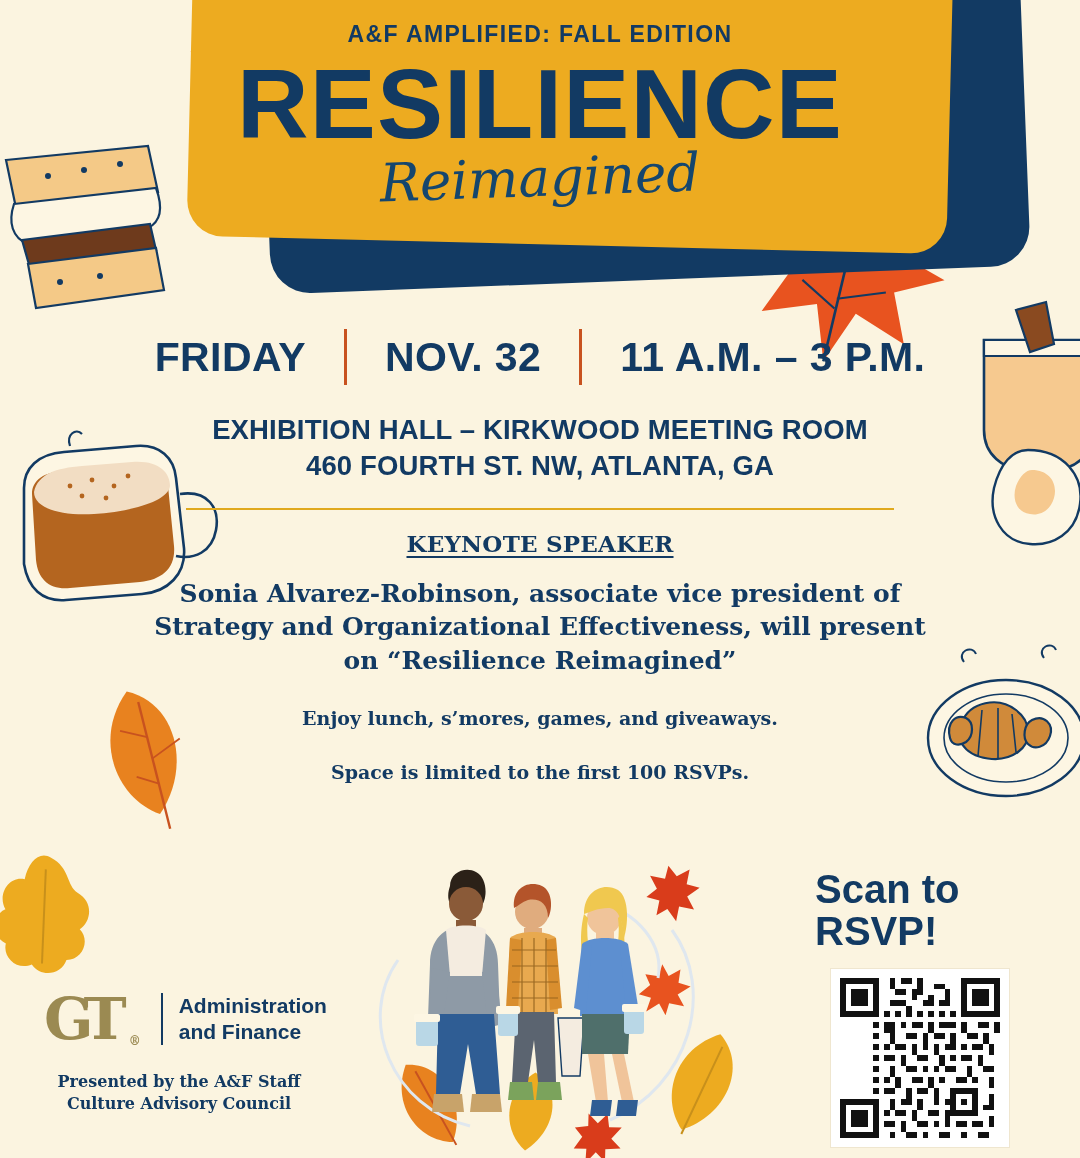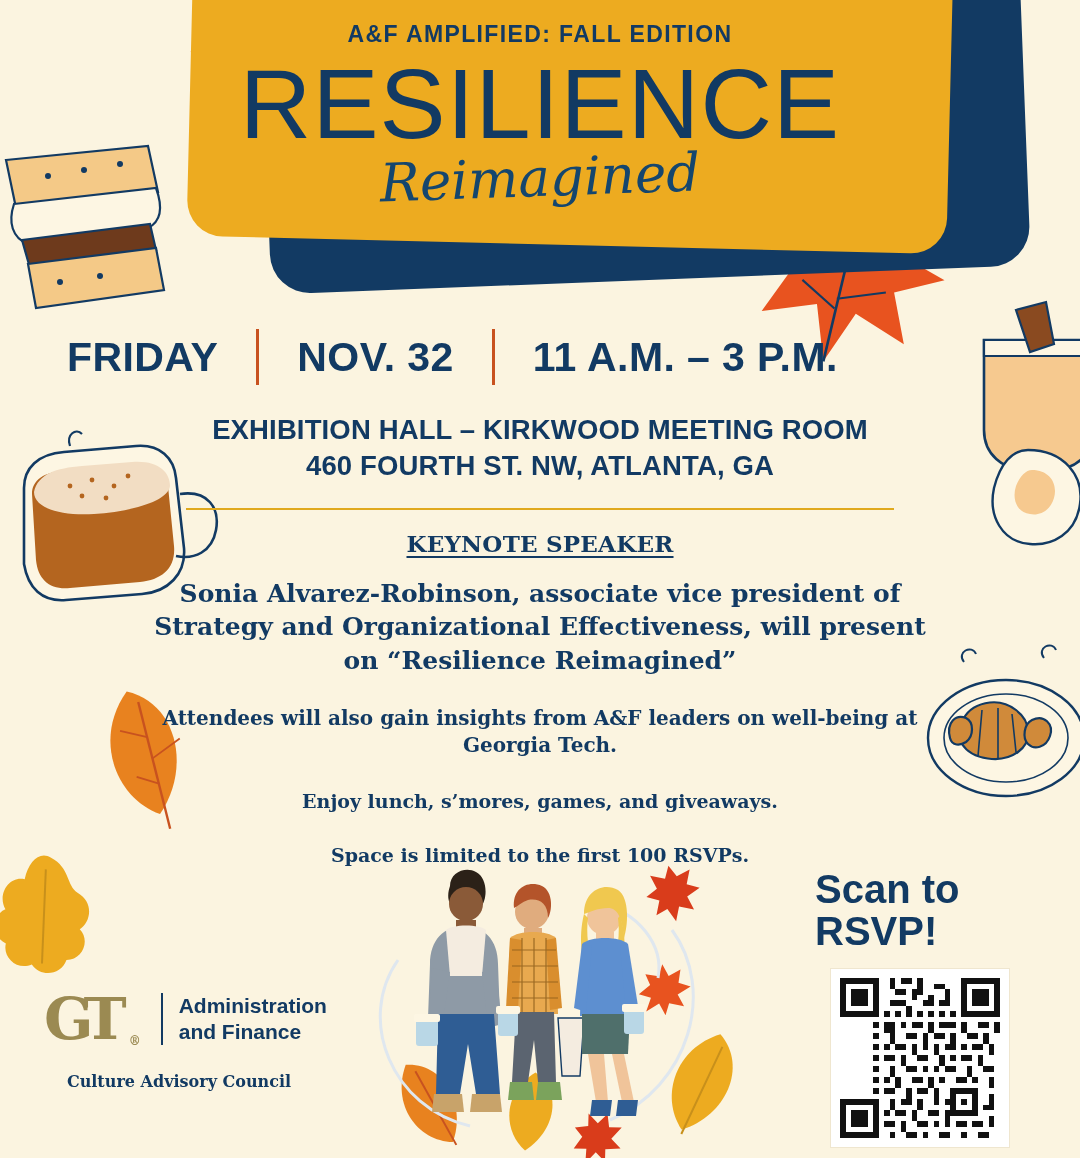--- a/index.html
+++ b/index.html
@@ -52,21 +52,21 @@
   .kicker {
     font-family: "Liberation Sans", sans-serif;
     font-weight: bold;
     font-size: 23px;
     letter-spacing: 0.06em;
     color: #123a63;
     margin-top: 21px;
   }
   .title-main {
     font-family: "Liberation Sans", sans-serif;
-    font-weight: normal;
+    font-weight: bold;
     font-size: 99px;
     letter-spacing: 0.012em;
     color: #123a63;
     line-height: 1.02;
     margin-top: 6px;
   }
   .title-script {
     font-family: "DejaVu Serif", serif;
     font-style: italic;
     font-size: 53px;
@@ -76,24 +76,23 @@
     transform: rotate(-2deg);
   }
 
   
   .date-row {
     position: absolute;
     top: 329px;
     left: 0; right: 0;
     display: flex;
     align-items: center;
-    justify-content: flex-start;
+    justify-content: center;
     gap: 0;
     z-index: 6;
-    padding-left: 29px;
   }
   .date-cell {
     font-weight: bold;
     color: #123a63;
     font-size: 41px;
     letter-spacing: 0.01em;
     padding: 0 38px;
     white-space: nowrap;
   }
   .date-sep {
@@ -389,21 +388,20 @@
   <div class="venue">
     <div>EXHIBITION HALL – KIRKWOOD MEETING ROOM</div>
     <div>460 FOURTH ST. NW, ATLANTA, GA</div>
   </div>
 
   <div class="rule"></div>
 
   <div class="body-copy">
     <div class="keynote-label">KEYNOTE SPEAKER</div>
     <div class="keynote-body">Sonia Alvarez-Robinson, associate vice president of Strategy and Organizational Effectiveness, will present on “Resilience Reimagined”</div>
-    <div class="para">Attendees will also gain insights from A&amp;F leaders on well-being at Georgia Tech.</div>
     <div class="para small">Enjoy lunch, s’mores, games, and giveaways.</div>
     <div class="para small">Space is limited to the first 100 RSVPs.</div>
   </div>
 
   <svg class="people" viewBox="0 0 320 290">
 
     <g>
       <path d="M58 96 C58 72 72 58 92 58 C112 58 126 72 126 96 L128 150 L56 150 Z" fill="#8e9aa6"></path>
       <path d="M78 18 C78 4 94 -2 104 4 C116 10 116 32 108 40 L82 40 C74 34 76 24 78 18 Z" fill="#2b2118"></path>
       <circle cx="94" cy="36" r="17" fill="#8a5a38"></circle>
@@ -462,20 +460,21 @@
       <div class="gt-mark">
         <span>GT</span><sup>®</sup>
       </div>
       <div class="logo-divider"></div>
       <div class="logo-words">
         <div>Administration</div>
         <div>and Finance</div>
       </div>
     </div>
     <div class="presented">
+      <div>Presented by the A&amp;F Staff</div>
       <div>Culture Advisory Council</div>
     </div>
   </div>
 
   <div class="scan-wrap">
     <div class="scan-text">
       <div>Scan to</div>
       <div>RSVP!</div>
     </div>
     <div class="qr-box">

